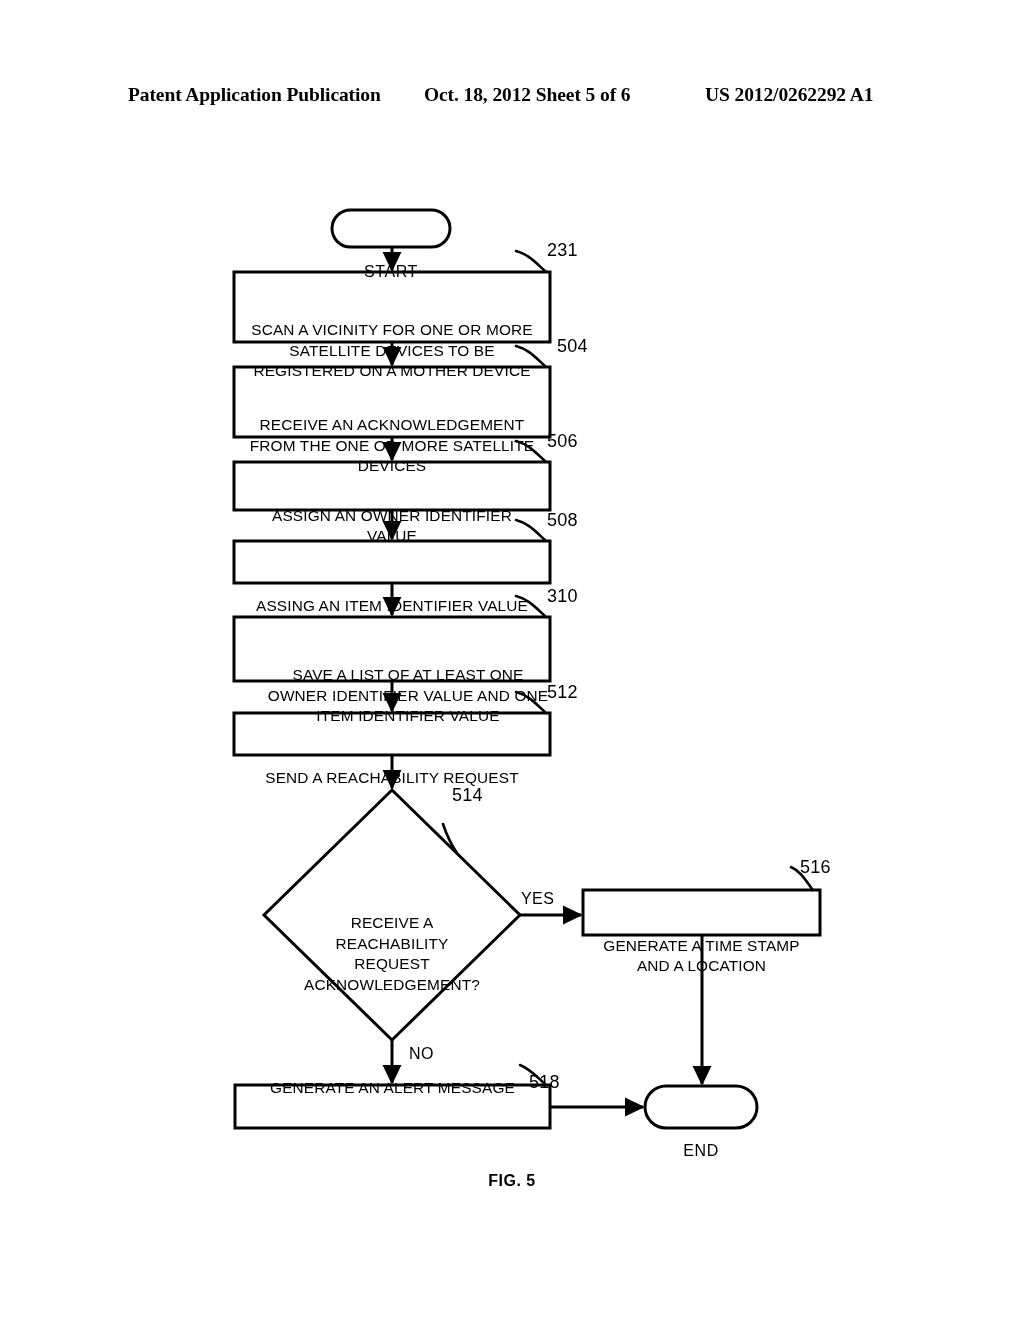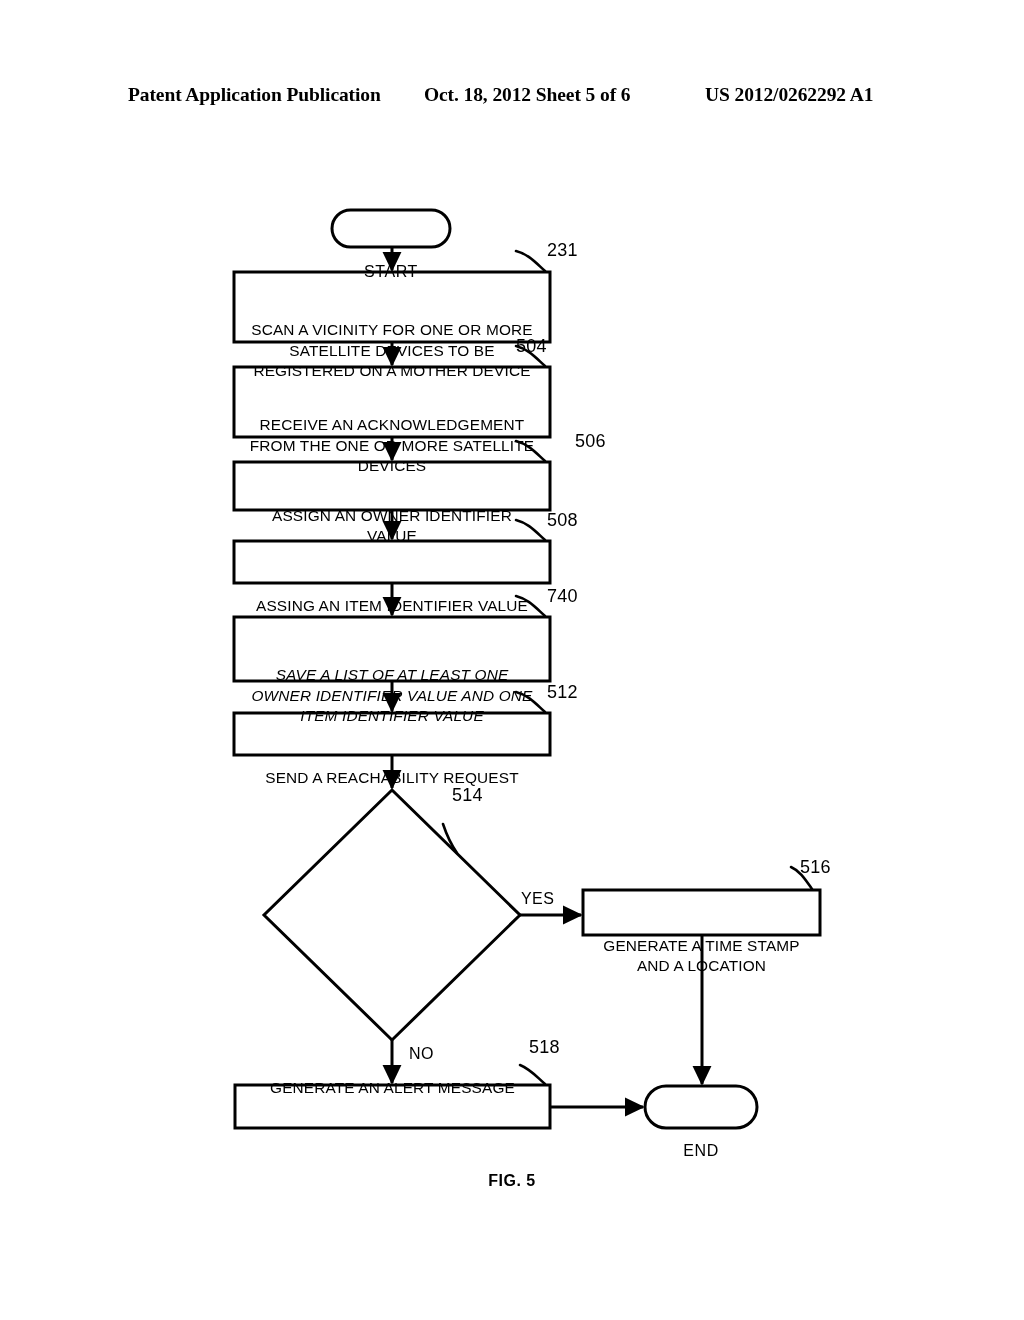--- a/index.html
+++ b/index.html
@@ -174,42 +174,46 @@
 
   <div class="node-text" style="left:238px; top:367px; width:308px; height:70px;">RECEIVE AN ACKNOWLEDGEMENT
 FROM THE ONE OR MORE SATELLITE
 DEVICES</div>
 
   <div class="node-text" style="left:238px; top:462px; width:308px; height:40px;">ASSIGN AN OWNER IDENTIFIER
 VALUE</div>
 
   <div class="node-text" style="left:238px; top:541px; width:308px; height:42px;">ASSING AN ITEM IDENTIFIER VALUE</div>
 
-  <div class="node-text" style="left:238px; top:617px; width:308px; height:70px;font-style:italic;">SAVE A LIST OF AT LEAST ONE
+  <div class="node-text" style="left:254px; top:617px; width:308px; height:70px;">SAVE A LIST OF AT LEAST ONE
 OWNER IDENTIFIER VALUE AND ONE
 ITEM IDENTIFIER VALUE</div>
 
   <div class="node-text" style="left:238px; top:713px; width:308px; height:42px;">SEND A REACHABILITY REQUEST</div>
 
+  <div class="node-text" style="left:272px; top:868px; width:240px; height:84px;">RECEIVE A
+REACHABILITY
+REQUEST
+ACKNOWLEDGEMENT?</div>
 
   <div class="node-text" style="left:587px; top:890px; width:229px; height:44px;">GENERATE A TIME STAMP
 AND A LOCATION</div>
 
   <div class="node-text" style="left:239px; top:1023px; width:307px; height:43px;">GENERATE AN ALERT MESSAGE</div>
 
   <div class="node-text terminal-text" style="left:645px; top:1086px; width:112px; height:42px;">END</div>
 
   <span class="branch-label" style="left:521px; top:890px;">YES</span>
 
   <span class="branch-label" style="left:409px; top:1045px;">NO</span>
 
   <span class="ref-num" style="left:547px; top:240px;">231</span>
-  <span class="ref-num" style="left:516px; top:336px;">504</span>
-  <span class="ref-num" style="left:547px; top:431px;margin-left:28px;">506</span>
+  <span class="ref-num" style="left:557px; top:336px;">504</span>
+  <span class="ref-num" style="left:547px; top:431px;">506</span>
   <span class="ref-num" style="left:547px; top:510px;">508</span>
-  <span class="ref-num" style="left:547px; top:586px;">740</span>
+  <span class="ref-num" style="left:547px; top:586px;">310</span>
   <span class="ref-num" style="left:547px; top:682px;">512</span>
   <span class="ref-num" style="left:452px; top:785px;">514</span>
   <span class="ref-num" style="left:800px; top:857px;">516</span>
-  <span class="ref-num" style="left:529px; top:1037px;">518</span>
+  <span class="ref-num" style="left:529px; top:1072px;">518</span>
 </div>
 
 <div id="fig-caption">FIG. 5</div>
 
 </body></html>

